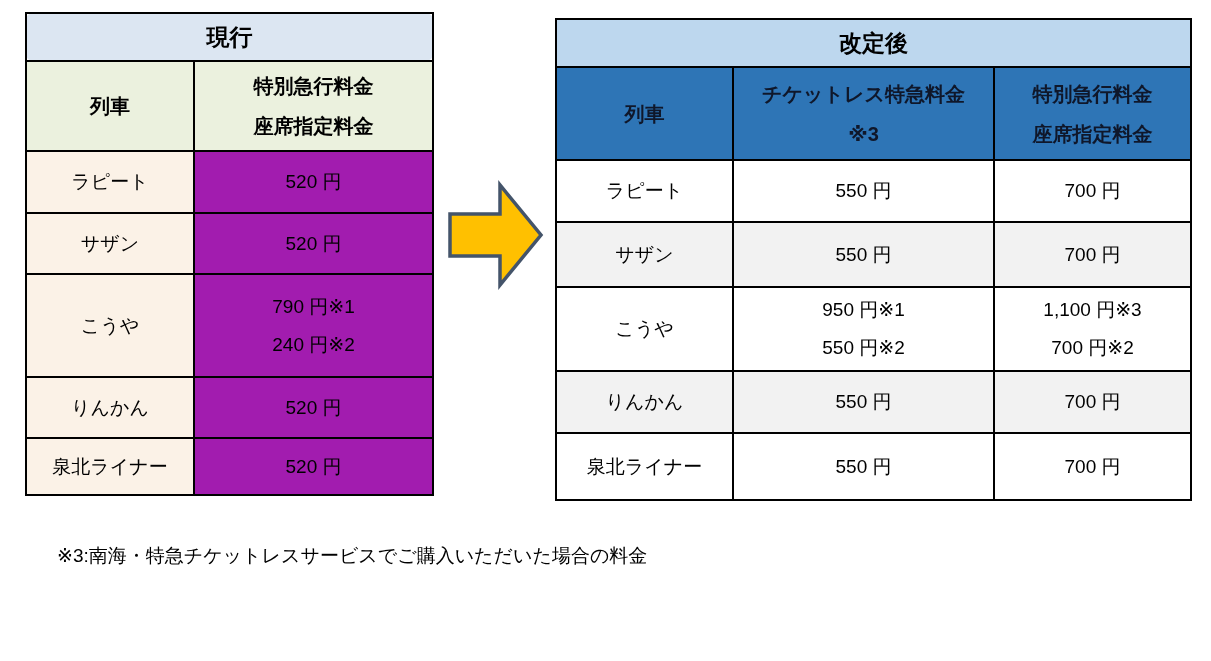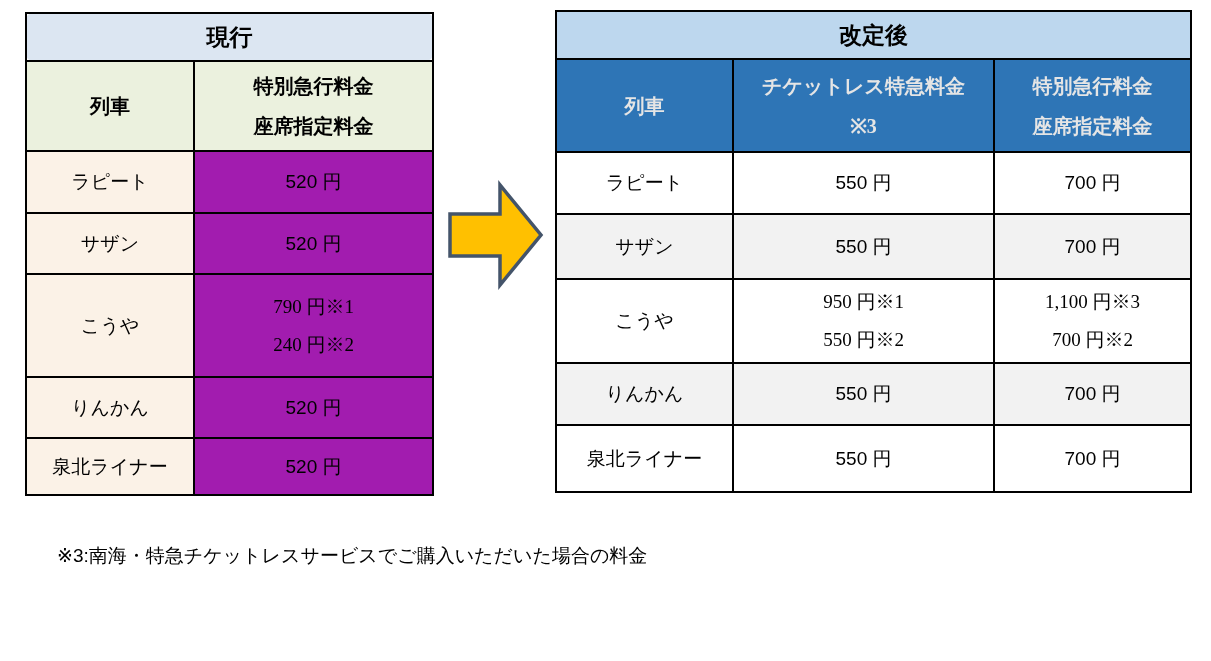--- a/index.html
+++ b/index.html
@@ -6,43 +6,43 @@
   html, body { width: 1211px; height: 661px; background: #ffffff; }
   body {
     position: relative;
     font-family: "Liberation Sans", "DejaVu Sans", sans-serif;
     color: #000000;
   }
 
   table { border-collapse: collapse; table-layout: fixed; }
   td, th { border: 2px solid #000000; text-align: center; vertical-align: middle; }
 
-  .multiline { white-space: pre-line; font-family: Liberation Serif, serif; }
+  .multiline { white-space: pre-line; }
 
   
   .table-current { position: absolute; left: 25px; top: 12px; width: 407px; }
   .table-current .title-cell {
     background: #dce6f2; font-size: 23px; font-weight: bold; height: 43px; border-radius: 7px;
   }
   .table-current .colheader-cell {
     background: #ebf1de; font-size: 20px; font-weight: bold; height: 90px; line-height: 2.0;
   }
   .table-current td { font-size: 19px; line-height: 2.0; }
   .table-current .train-cell { background: #fbf2e7; }
   .table-current .fare-cell  { background: #a21caf; }
   .cur-r0 { height: 62px; } .cur-r1 { height: 61px; } .cur-r2 { height: 103px; }
   .cur-r3 { height: 61px; } .cur-r4 { height: 57px; }
 
   
-  .table-revised { position: absolute; left: 555px; top: 10px; width: 635px; padding-left: 28px; }
+  .table-revised { position: absolute; left: 555px; top: 18px; width: 635px; padding-left: 28px; }
   .table-revised .title-cell {
     background: #bdd7ee; font-size: 23px; font-weight: bold; height: 42px;
   }
   .table-revised .colheader-cell {
-    background: #2e75b6; color: #e5e5e5; font-size: 20px; font-weight: bold;
+    background: #2e75b6; color: #0f172a; font-size: 20px; font-weight: bold;
     height: 93px; line-height: 2.0;
   }
   .table-revised td { font-size: 19px; line-height: 2.0; background: #ffffff; }
   .table-revised tr.alt td { background: #f2f2f2; }
   .rev-r0 { height: 62px; } .rev-r1 { height: 65px; } .rev-r2 { height: 84px; }
   .rev-r3 { height: 62px; } .rev-r4 { height: 67px; }
 
   
   .arrow-wrap { position: absolute; left: 447px; top: 180px; width: 99px; height: 110px; }
 

